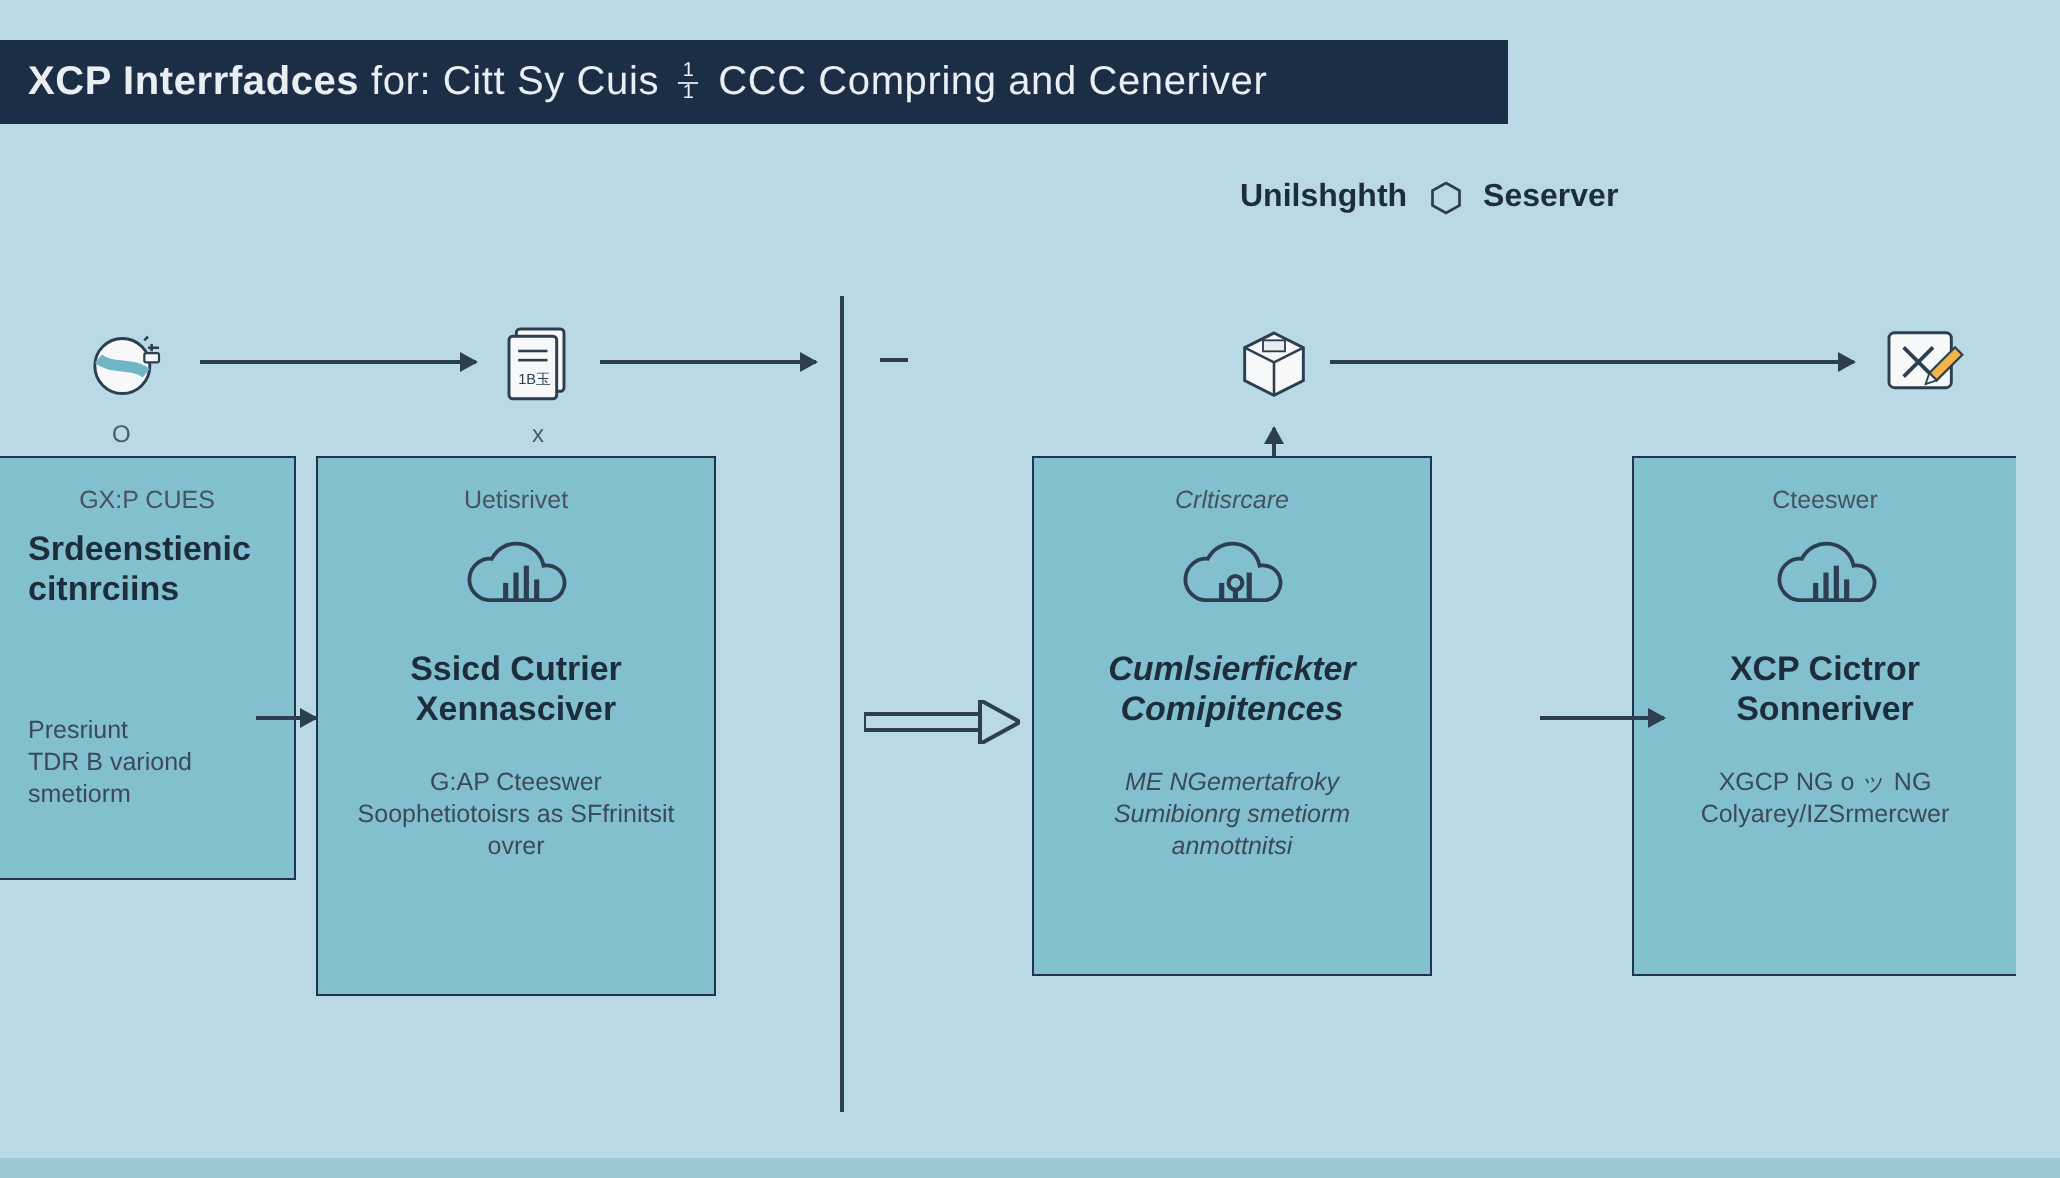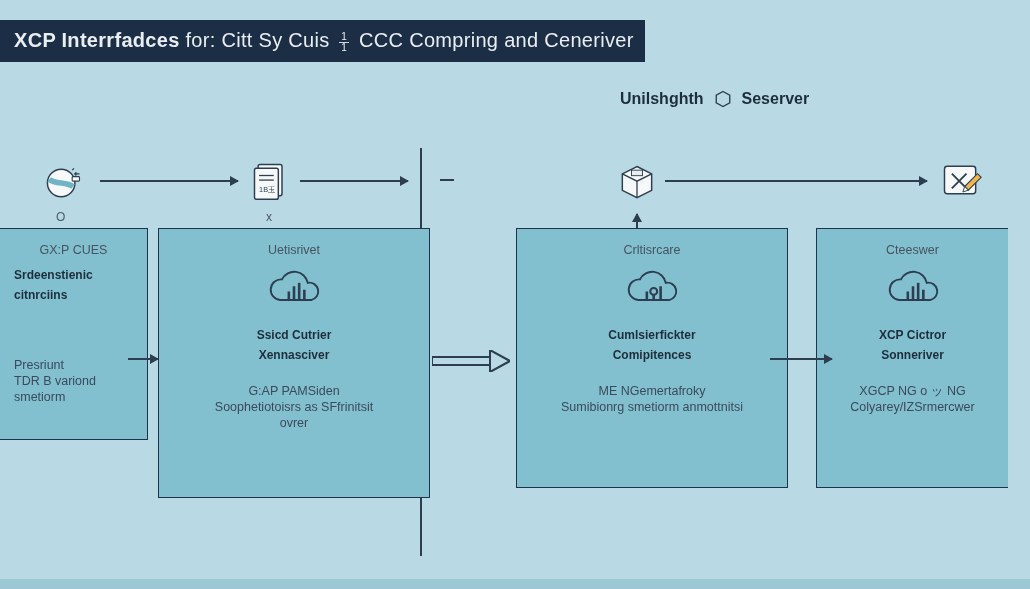--- a/index.html
+++ b/index.html
@@ -20,21 +20,21 @@
     overflow: hidden;
   }
   .canvas {
     position: relative;
     width: 1030px; height: 589px;
     box-sizing: border-box;
   }
   .header-bar {
     position: absolute;
     top: 20px; left: 0;
-    width: 645px; height: 42px;
+    width: 754px; height: 42px;
     background: var(--header-bg);
     color: var(--header-text);
     display: flex; align-items: center;
     padding-left: 14px;
     font-size: 20px;
     letter-spacing: 0.3px;
     box-sizing: border-box;
   }
   .header-bar b { font-weight: 700; }
   .frac {
@@ -70,28 +70,28 @@
 
   
   .dbox {
     position: absolute;
     background: var(--box-bg);
     border: 1.5px solid var(--box-border);
     box-sizing: border-box;
     padding: 14px 14px 16px 14px;
   }
   .dbox.small { width: 148px; }
-  .dbox.big { width: 272px; }
+  .dbox.big { width: 200px; }
   .box-label-top {
     font-size: 12.5px; color: #46535f; text-align: center;
     margin-bottom: 8px;
   }
   .box-title {
     font-weight: 700; color: var(--text-dark);
-    font-size: 12px; line-height: 20px;
+    font-size: 17px; line-height: 20px;
   }
   .box-title.center { text-align: center; }
   .box-sub {
     font-size: 12.5px; color: var(--text-mid);
     margin-top: 18px;
     line-height: 16px;
   }
   .box-sub.center { text-align: center; }
   .cloud-icon { display: flex; justify-content: center; margin: 4px 0 14px 0; }
   .cloud-icon svg { width: 62px; height: 46px; }
@@ -236,27 +236,27 @@
         <line x1="36" y1="40" x2="36" y2="24" stroke="#2c3e50" stroke-width="3"></line>
         <line x1="42" y1="40" x2="42" y2="20" stroke="#2c3e50" stroke-width="3"></line>
         <line x1="48" y1="40" x2="48" y2="28" stroke="#2c3e50" stroke-width="3"></line>
       </svg>
     </div>
     <div class="box-title center">
       <div>Ssicd Cutrier</div>
       <div>Xennasciver</div>
     </div>
     <div class="box-sub center">
-      <div>G:AP PAMSiden </div>
+      <div>G:AP Cteeswer </div>
       <div>Soophetiotoisrs as SFfrinitsit</div>
       <div>ovrer</div>
     </div>
   </div>
 
-  <div class="dbox big" style="left:516px; top:228px; height:260px;">
+  <div class="dbox big" style="left:516px; top:228px; height:260px;font-style:italic;">
     <div class="box-label-top">Crltisrcare</div>
     <div class="cloud-icon">
       <svg viewBox="0 0 72 52">
         <path d="M20 40 a12 12 0 0 1 2 -24 a16 16 0 0 1 30 4 a10 10 0 0 1 4 20 Z" fill="none" stroke="#2c3e50" stroke-width="2.2"></path>
         <line x1="30" y1="40" x2="30" y2="30" stroke="#2c3e50" stroke-width="3"></line>
         <circle cx="38" cy="30" r="4" fill="none" stroke="#2c3e50" stroke-width="2.4"></circle>
         <line x1="38" y1="40" x2="38" y2="34" stroke="#2c3e50" stroke-width="3"></line>
         <line x1="46" y1="40" x2="46" y2="24" stroke="#2c3e50" stroke-width="3"></line>
       </svg>
     </div>

